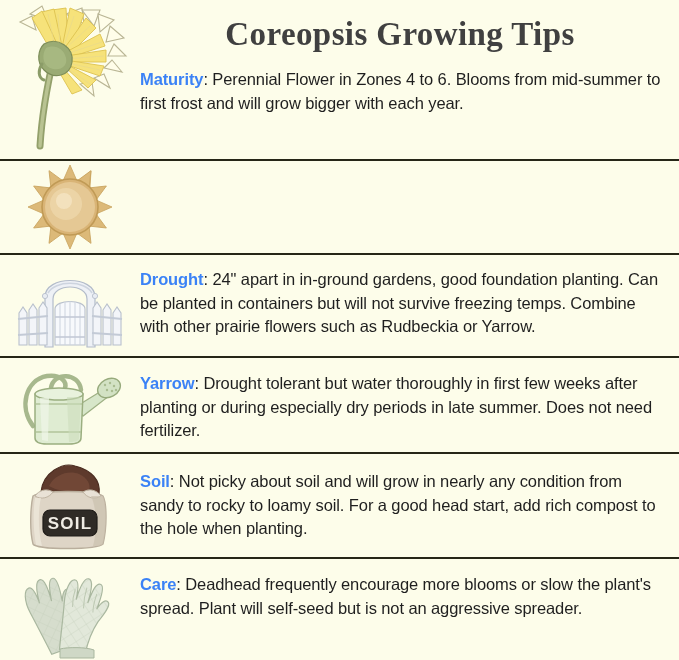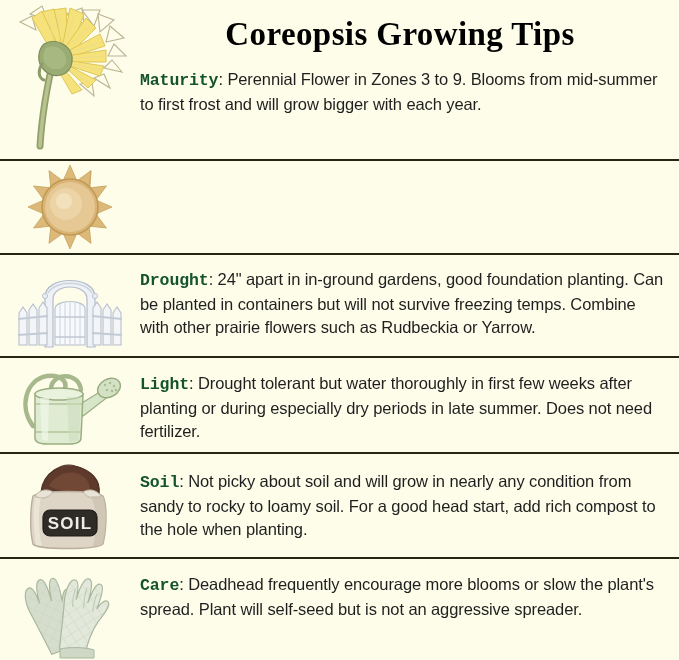--- a/index.html
+++ b/index.html
@@ -28,21 +28,21 @@
   .title {
     position: absolute;
     left: 140px;
     top: 16px;
     width: 520px;
     text-align: center;
     font-family: "Liberation Serif", serif;
     font-weight: bold;
     font-size: 33px;
     letter-spacing: 0.4px;
-    color: #000000;
+    color: #404040;
     white-space: nowrap;
   }
 
   
   .row {
     position: absolute;
     left: 0;
     width: 679px;
     box-sizing: border-box;
   }
@@ -68,22 +68,21 @@
     position: absolute;
     left: 140px;
     width: 524px;
     font-size: 16.5px;
     line-height: 23.5px;
     color: #1f1f1f;
     letter-spacing: -0.1px;
   }
   .text-cell b {
     font-weight: bold;
-    color: #14532d;
-    font-family: Liberation Mono, monospace;
+    color: #3b82f6;
   }
 
   
   svg { display: block; }
 </style>
 </head>
 <body>
 
 <div class="sheet">
 
@@ -134,21 +133,21 @@
               <path d="M47 43 L40 10"></path>
           </g>
 
           <path d="M36 40 C30 46 28 58 36 66 C46 76 62 72 64 58 C66 44 50 32 36 40 Z" fill="#9aab74" stroke="#7c8d59" stroke-width="1.2"></path>
           <path d="M38 44 C34 50 34 60 42 64 C52 68 60 62 58 54 C56 44 46 40 38 44 Z" fill="#aabb85" opacity="0.8"></path>
           <path d="M34 60 C30 66 30 74 36 76" stroke="#8b9c68" stroke-width="3" fill="none" stroke-linecap="round"></path>
         </g>
       </svg>
     </div>
     <div class="text-cell" style="top:68px;">
-      <b>Maturity</b><span>:</span><span> Perennial Flower in Zones 3 to 9. Blooms from mid-summer to first frost and will grow bigger with each year.</span>
+      <b>Maturity</b><span>:</span><span> Perennial Flower in Zones 4 to 6. Blooms from mid-summer to first frost and will grow bigger with each year.</span>
     </div>
   </div>
   <div class="row-divider" style="top:159px;"></div>
 
   <div class="row" style="top:161px;height:92px;">
     <div class="icon-cell" style="top:2px;height:88px;">
       <svg width="104" height="88" viewBox="0 0 104 88" aria-hidden="true">
         <g transform="translate(52,44)">
           <g fill="#dcb978" stroke="#c9a45f" stroke-width="0.8">
             <path d="M0,-42 L7,-26 L-7,-26 Z"></path>
@@ -272,21 +271,21 @@
 
           <path d="M25 40 L71 40" stroke="#b2c49a" stroke-width="1.6" fill="none"></path>
           <path d="M25 68 L70 68" stroke="#b2c49a" stroke-width="1.4" fill="none"></path>
 
           <path d="M56 33 L70 33 L68 74 C68 77 64 78 58 78 Z" fill="#cbdcb9" opacity="0.55" stroke="none"></path>
           <path d="M29 34 L38 34 L37 77 L31 76 Z" fill="#f0f7e8" opacity="0.7" stroke="none"></path>
         </g>
       </svg>
     </div>
     <div class="text-cell" style="top:14px;">
-      <b>Light</b><span>:</span><span> Drought tolerant but water thoroughly in first few weeks after planting or during especially dry periods in late summer. Does not need fertilizer.</span>
+      <b>Yarrow</b><span>:</span><span> Drought tolerant but water thoroughly in first few weeks after planting or during especially dry periods in late summer. Does not need fertilizer.</span>
     </div>
   </div>
   <div class="row-divider" style="top:452px;"></div>
 
   <div class="row" style="top:454px;height:103px;">
     <div class="icon-cell" style="top:6px;height:95px;">
       <svg width="106" height="95" viewBox="0 0 106 95" aria-hidden="true">
         <g>
 
           <path d="M24 32 C26 12 46 2 58 6 C74 10 84 20 82 34 C66 40 38 40 24 32 Z" fill="#5e3a2c" stroke="#4b2d21" stroke-width="1.2"></path>

